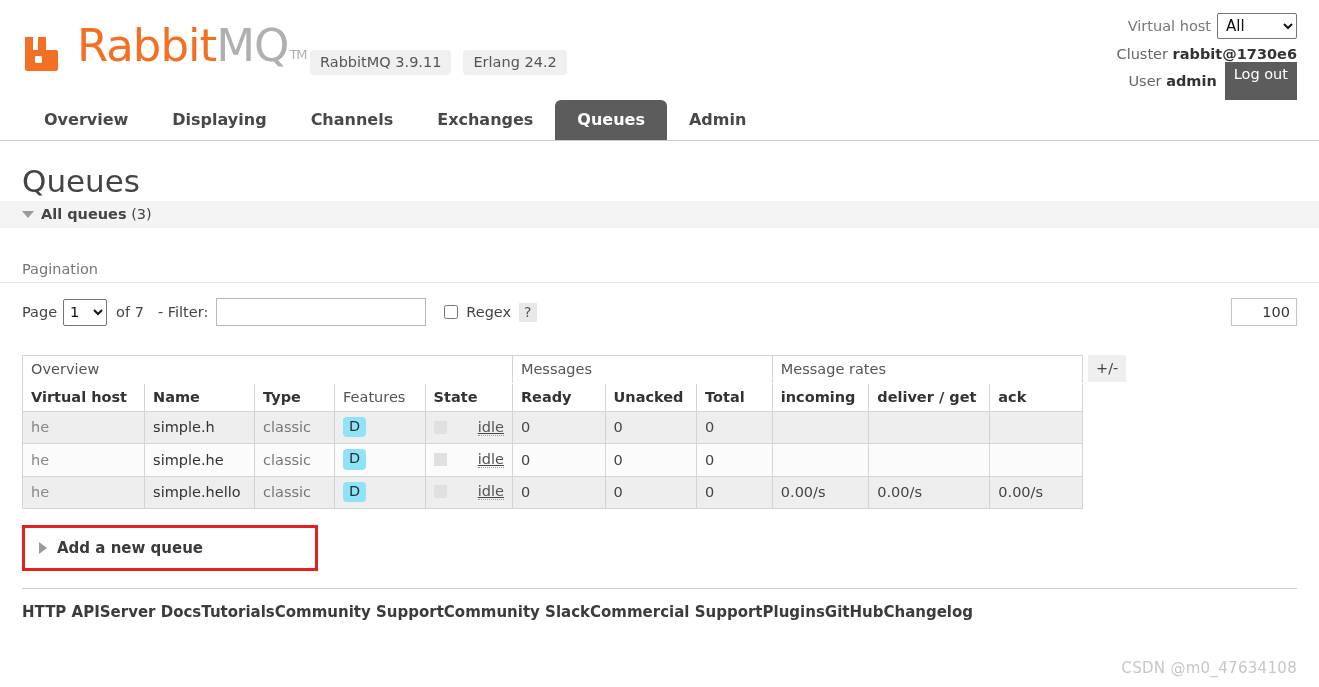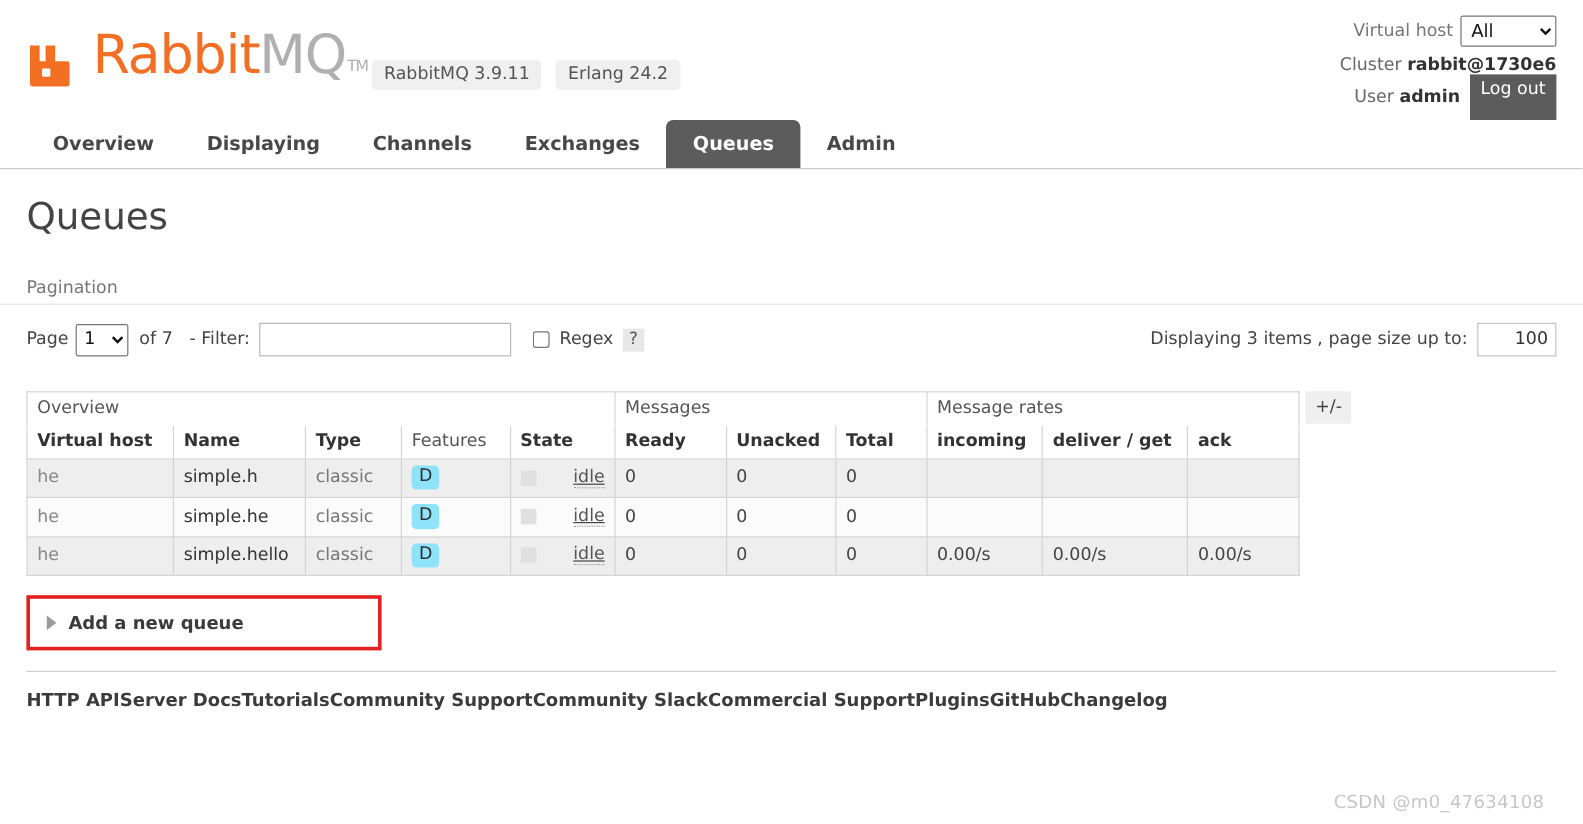--- a/index.html
+++ b/index.html
@@ -348,21 +348,21 @@
     padding-top: 14px;
     display: flex;
     font-size: 15px;
     font-weight: bold;
     color: #3b3b3b;
   }
   #footer .flink { cursor: pointer; white-space: nowrap; }
 
   #watermark {
     position: absolute;
-    right: 32px; bottom: 10px;
+    right: 22px; bottom: 10px;
     color: #c7c7c7;
     font-size: 15px;
     letter-spacing: 0.3px;
   }
 </style>
 </head>
 <body>
 
 <div id="page">
 
@@ -404,39 +404,41 @@
       <div class="tab">Exchanges</div>
       <div class="tab active">Queues</div>
       <div class="tab">Admin</div>
     </div>
   </div>
 
   <div id="main">
 
     <h1 id="page-title">Queues</h1>
 
+    <div class="section-bar">
+      <span class="caret-down"></span><span class="sb-label">All queues</span> <span class="sb-count">(3)</span>
+    </div>
 
     <div id="pagination-label">Pagination</div>
 
     <div id="pagination-row">
       <span class="plabel">Page</span>
       <select id="page-select">
         <option>1</option>
       </select>
       <span id="page-of">of 7</span>
       <span id="filter-label">- Filter:</span>
       <input id="filter-input" type="text" value="" style="">
       <span id="regex-wrap">
         <input id="regex-checkbox" type="checkbox" style="">
         <span id="regex-label">Regex</span>
         <span id="regex-help">?</span>
       </span>
 
       <div id="displaying-block">
-        <span>Displaying 3 items , page size up to:</span>
         <input id="pagesize-input" type="text" value="100" style="">
       </div>
     </div>
 
     <div id="table-area">
       <table id="queues-table">
         <thead>
           <tr class="group-row">
             <th colspan="5">Overview</th>
             <th colspan="3">Messages</th>

